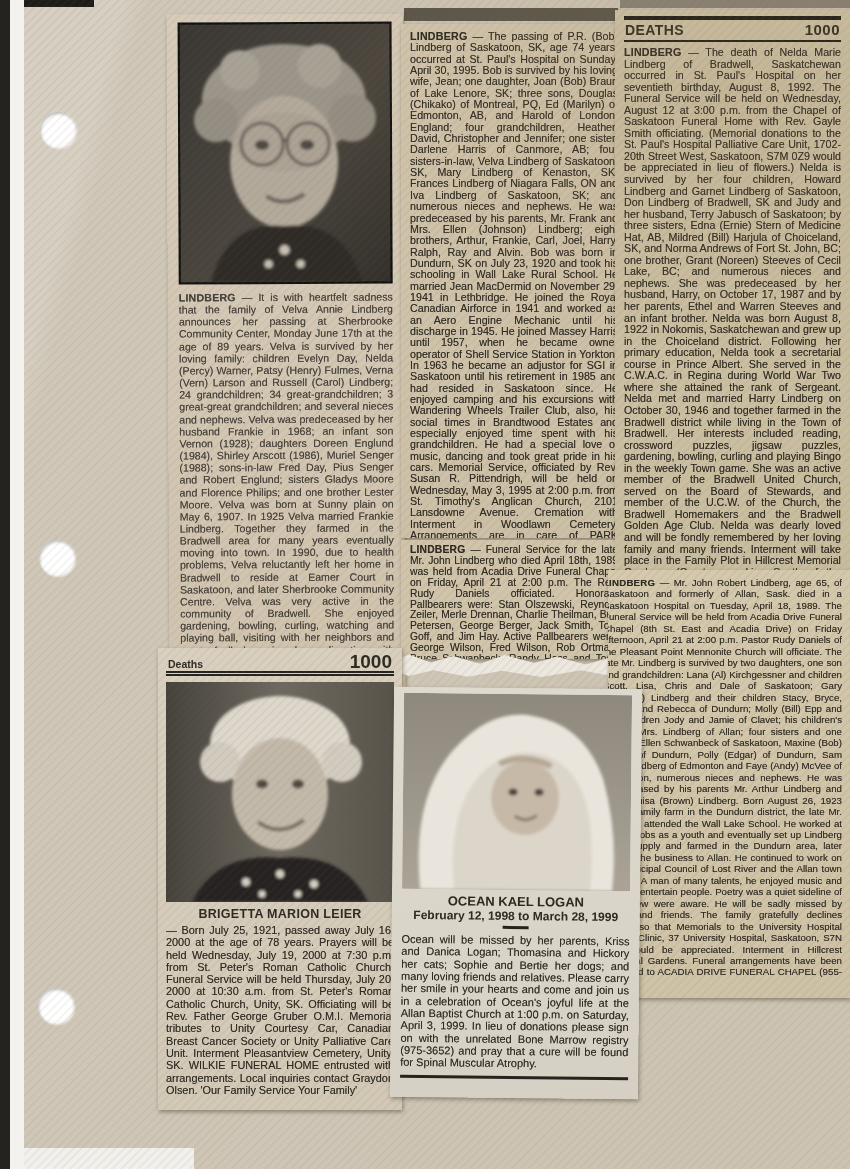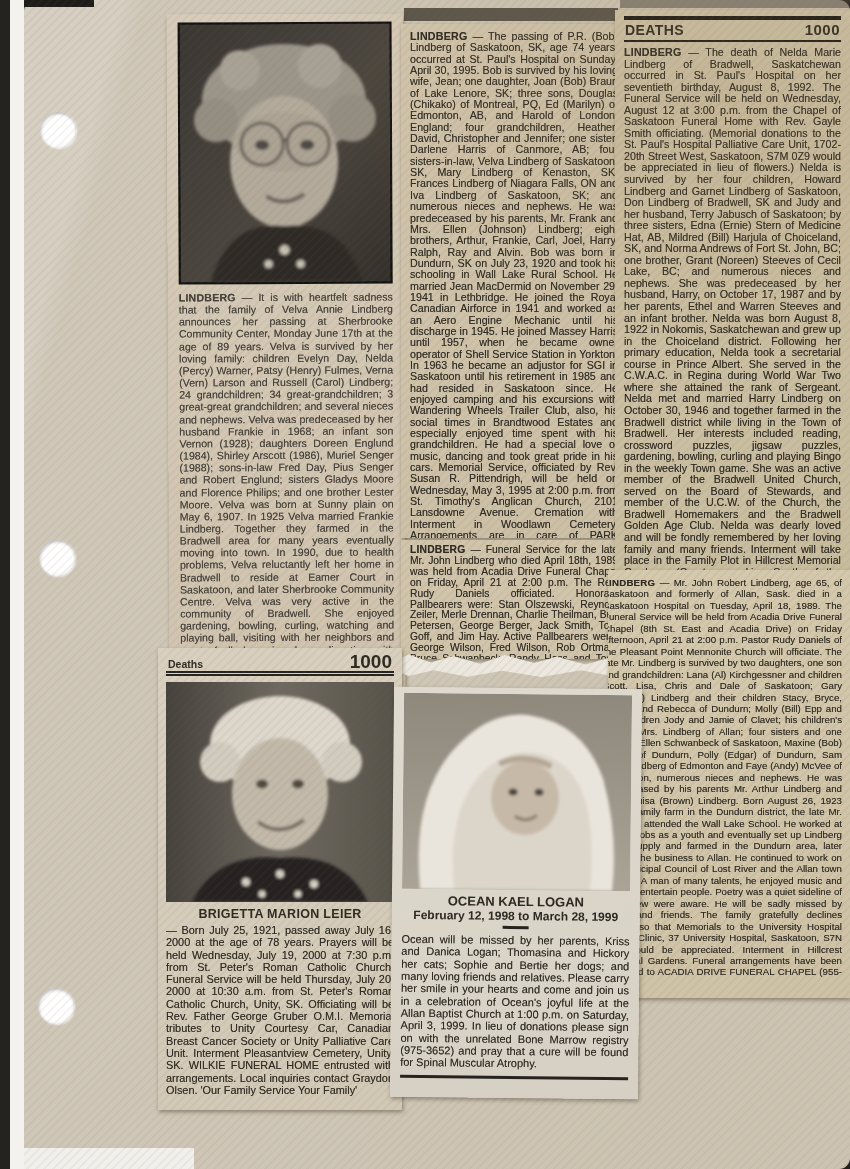--- a/index.html
+++ b/index.html
@@ -7,21 +7,20 @@
     width:850px;height:1169px;overflow:hidden;position:relative;
     background:#22211e;
     font-family:"Liberation Sans",sans-serif;
   }
   .scan{position:absolute;inset:0;}
   .binder-strip{position:absolute;left:0;top:0;width:10px;height:1169px;background:#24231f;}
   .white-strip{position:absolute;left:10px;top:0;width:14px;height:1169px;background:#f4f2ee;}
   .album{
     position:absolute;left:24px;top:0;width:826px;height:1169px;
     background:linear-gradient(105deg,#d6cfc2 0 95px,#cfc7b8 120px,#ccc3b2 100%);
-    border-radius:11px;
   }
   
   .album::after{
     content:"";position:absolute;inset:0;pointer-events:none;
     background:
       repeating-linear-gradient(135deg, rgba(122,104,74,0.07) 0 2px, rgba(0,0,0,0) 2px 6px),
       radial-gradient(ellipse 600px 420px at 85% 8%, rgba(150,125,80,0.18), rgba(0,0,0,0) 70%);
   }
   .album-topshadow{position:absolute;left:0;top:0;width:70px;height:7px;background:#1d1c19;}
   .bottom-left-white{position:absolute;left:0;top:1148px;width:170px;height:21px;background:#f2f0ec;}

